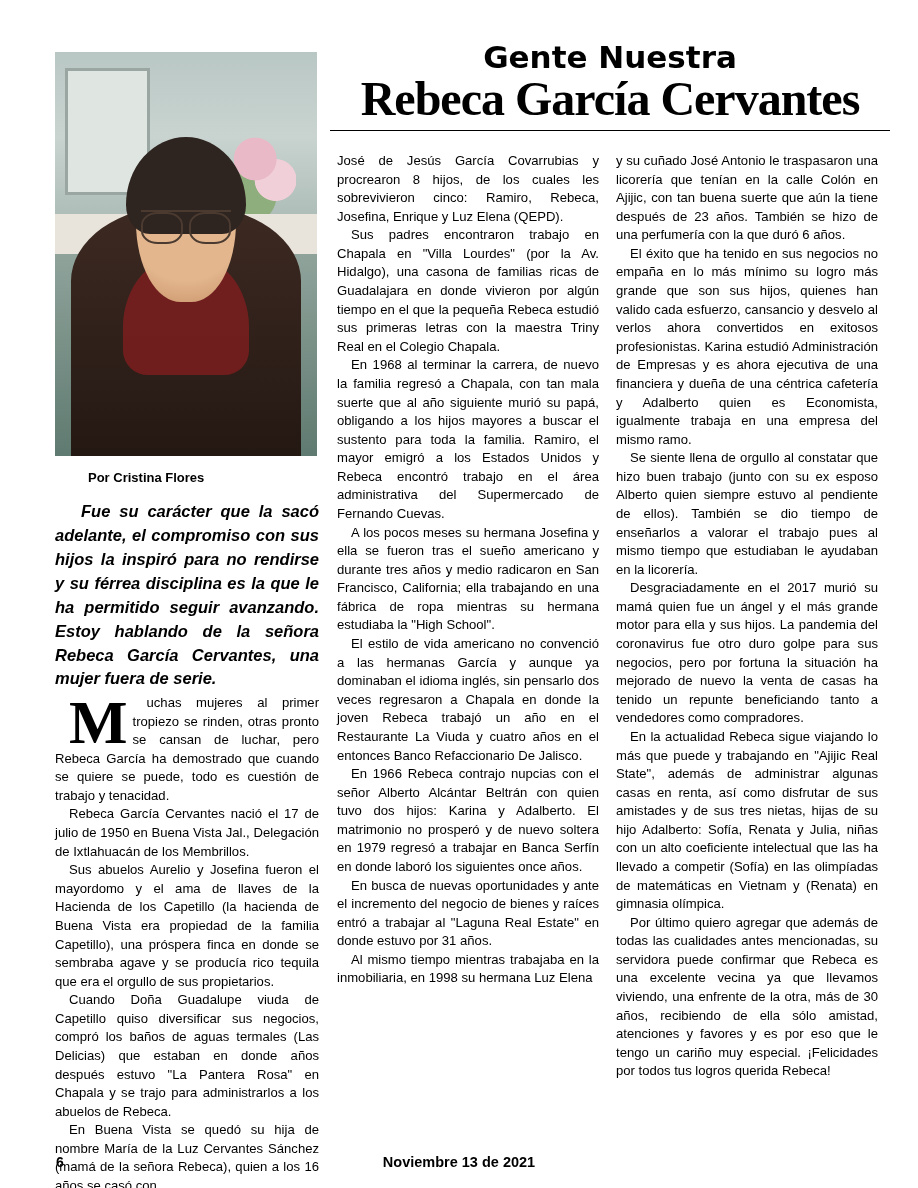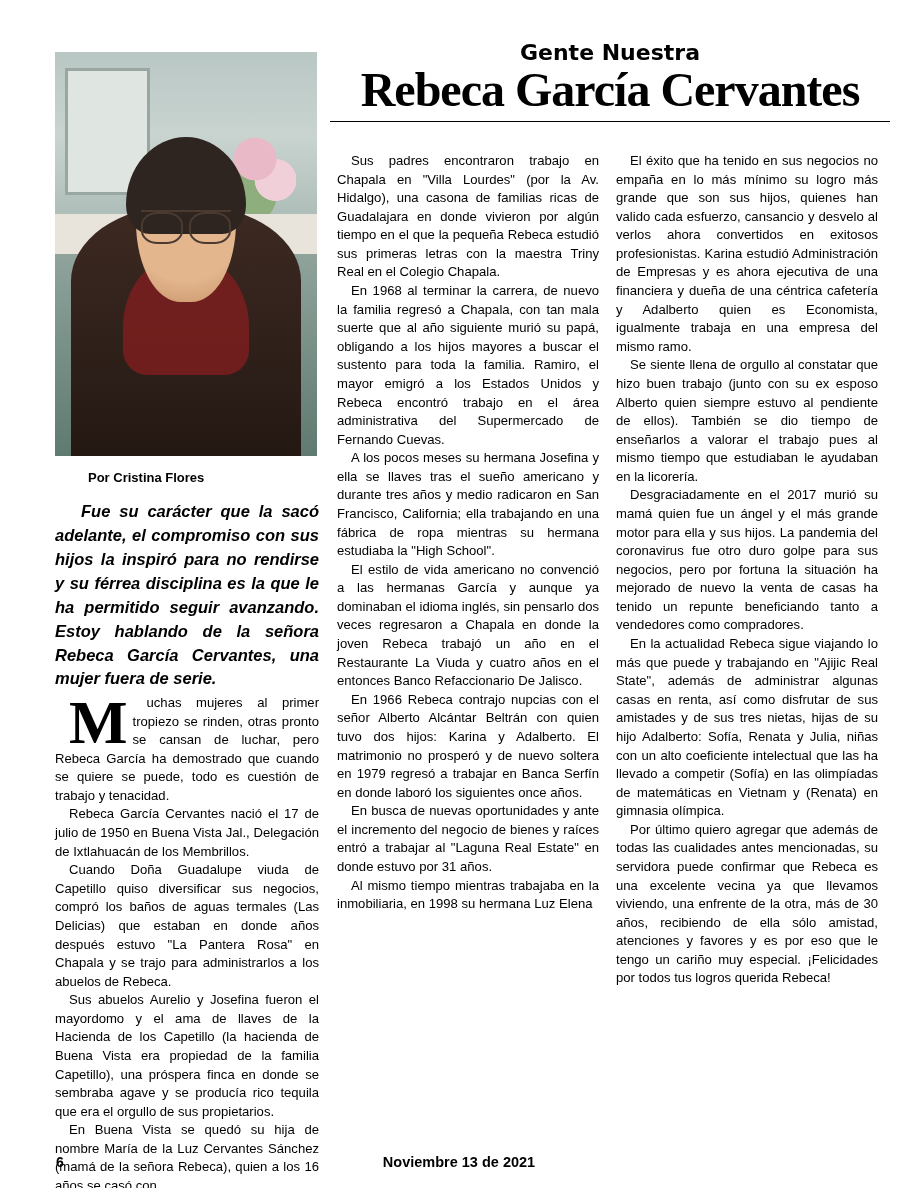--- a/index.html
+++ b/index.html
@@ -27,21 +27,21 @@
   .masthead {
     position: absolute;
     left: 330px;
     top: 42px;
     width: 560px;
     text-align: center;
   }
   .kicker {
     font-family: "DejaVu Sans", sans-serif;
     font-weight: bold;
-    font-size: 22px;
+    font-size: 31px;
     letter-spacing: 0px;
     line-height: 1;
     margin: 0 0 2px 0;
   }
   .headline {
     font-family: "Liberation Serif", serif;
     font-weight: bold;
     font-size: 48px;
     line-height: 1.0;
     letter-spacing: -1px;
@@ -249,36 +249,38 @@
 
   <div class="byline">Por Cristina Flores</div>
 
   <div class="lead">Fue su carácter que la sacó adelante,  el compromiso con sus hijos la inspiró para no rendirse y su férrea disciplina es  la que le ha permitido seguir avanzando. Estoy hablando de la señora Rebeca García Cervantes, una mujer fuera de serie.</div>
 
   <div class="col col1">
     <p class="dropcap-para">
       <span class="dropcap">M</span><span>uchas mujeres al primer tropiezo se rinden, otras pronto se cansan de luchar,  pero Rebeca García ha demostrado que cuando se quiere se puede, todo es cuestión de trabajo y tenacidad.</span>
     </p>
     <p>Rebeca García Cervantes nació el 17 de julio de 1950 en Buena Vista Jal., Delegación de Ixtlahuacán de los Membrillos.</p>
+    <p>Sus abuelos Aurelio y Josefina fueron el mayordomo y el ama de llaves de la Hacienda de los Capetillo (la hacienda de Buena Vista era propiedad de la familia Capetillo), una próspera finca en donde se sembraba agave y se producía rico tequila que era el orgullo de sus propietarios.</p>
     <p>Cuando Doña Guadalupe viuda de Capetillo quiso diversificar sus negocios, compró los baños de aguas termales (Las Delicias) que estaban en donde años después  estuvo "La Pantera Rosa" en Chapala y se trajo para administrarlos a los abuelos de Rebeca.</p>
-    <p>Sus abuelos Aurelio y Josefina fueron el mayordomo y el ama de llaves de la Hacienda de los Capetillo (la hacienda de Buena Vista era propiedad de la familia Capetillo), una próspera finca en donde se sembraba agave y se producía rico tequila que era el orgullo de sus propietarios.</p>
     <p>En Buena Vista se quedó su hija de nombre María de la Luz Cervantes Sánchez (mamá de la señora Rebeca), quien a los 16 años se casó con</p>
   </div>
 
   <div class="col col2">
+    <p class="first">José de Jesús García Covarrubias y procrearon 8 hijos, de los cuales les sobrevivieron cinco: Ramiro, Rebeca, Josefina, Enrique y Luz Elena (QEPD).</p>
     <p>Sus padres encontraron trabajo en Chapala en "Villa Lourdes" (por la Av. Hidalgo), una casona de familias ricas de Guadalajara en donde vivieron por algún tiempo en el que la pequeña Rebeca estudió sus primeras letras con la maestra Triny  Real en el Colegio Chapala.</p>
     <p>En 1968 al terminar la carrera, de nuevo la familia regresó a Chapala, con tan mala suerte que al año siguiente murió su papá, obligando a los hijos mayores a buscar el sustento para toda la familia. Ramiro, el  mayor emigró a los Estados Unidos y Rebeca encontró trabajo en el área administrativa del Supermercado de Fernando Cuevas.</p>
-    <p>A los pocos meses su hermana Josefina y ella se llaves tras el sueño americano y durante tres años y medio radicaron en San Francisco, California; ella trabajando en una fábrica de ropa mientras su hermana estudiaba la "High School".</p>
+    <p>A los pocos meses su hermana Josefina y ella se fueron tras el sueño americano y durante tres años y medio radicaron en San Francisco, California; ella trabajando en una fábrica de ropa mientras su hermana estudiaba la "High School".</p>
     <p>El estilo de vida americano no convenció a las hermanas García y aunque ya dominaban el idioma inglés, sin pensarlo dos veces regresaron a Chapala en donde la joven Rebeca trabajó un año en el Restaurante La Viuda y cuatro años en el entonces Banco Refaccionario De Jalisco.</p>
     <p>En 1966 Rebeca contrajo nupcias con el señor Alberto Alcántar Beltrán con quien tuvo dos hijos: Karina y Adalberto. El matrimonio no prosperó y de nuevo soltera en 1979 regresó a trabajar en Banca Serfín en donde laboró los siguientes once años.</p>
     <p>En busca de nuevas oportunidades y ante el incremento del negocio de bienes y raíces entró a trabajar al "Laguna Real Estate" en donde estuvo por 31 años.</p>
     <p>Al mismo tiempo mientras trabajaba en la inmobiliaria, en 1998 su hermana Luz Elena</p>
   </div>
 
   <div class="col col3">
+    <p class="first">y su cuñado José Antonio le traspasaron una licorería que tenían en la calle Colón en  Ajijic, con tan buena suerte que  aún la tiene después de 23 años. También se hizo de una perfumería con la que duró 6 años.</p>
     <p>El éxito que ha tenido en sus negocios no empaña en lo más mínimo  su logro más grande que son sus hijos, quienes han valido cada esfuerzo, cansancio y desvelo al verlos ahora convertidos en exitosos profesionistas. Karina estudió Administración de Empresas y es ahora ejecutiva de una financiera y dueña de una céntrica cafetería y Adalberto  quien  es Economista, igualmente trabaja en una empresa del mismo ramo.</p>
     <p>Se siente llena de orgullo al constatar que hizo buen trabajo (junto con su ex esposo Alberto quien siempre estuvo al pendiente de ellos). También se dio tiempo de enseñarlos a valorar el trabajo pues  al mismo tiempo que estudiaban le ayudaban en la licorería.</p>
     <p>Desgraciadamente en el 2017 murió su mamá quien fue un ángel y el más grande motor para ella y sus hijos. La pandemia del coronavirus fue otro duro golpe para sus negocios, pero por fortuna la situación ha mejorado de nuevo la venta de casas ha tenido un repunte beneficiando tanto a vendedores como compradores.</p>
     <p>En la actualidad Rebeca sigue viajando lo más que puede y trabajando en "Ajijic Real State", además de administrar algunas casas en renta, así como disfrutar de sus amistades  y de sus tres nietas, hijas de su hijo Adalberto: Sofía, Renata y Julia, niñas con un alto coeficiente intelectual  que las ha llevado a competir (Sofía) en las olimpíadas de matemáticas en Vietnam y (Renata) en gimnasia olímpica.</p>
     <p>Por último quiero agregar que además de todas las cualidades antes mencionadas, su servidora puede confirmar que Rebeca  es una excelente vecina ya que llevamos viviendo, una enfrente de la otra, más de 30 años, recibiendo de ella sólo amistad, atenciones y favores y es por eso que le tengo un cariño muy especial. ¡Felicidades por todos tus logros querida Rebeca!</p>
   </div>
 
   <div class="footer">
     <div class="page-num">6</div>
     <div class="footer-date">Noviembre 13 de 2021</div>

